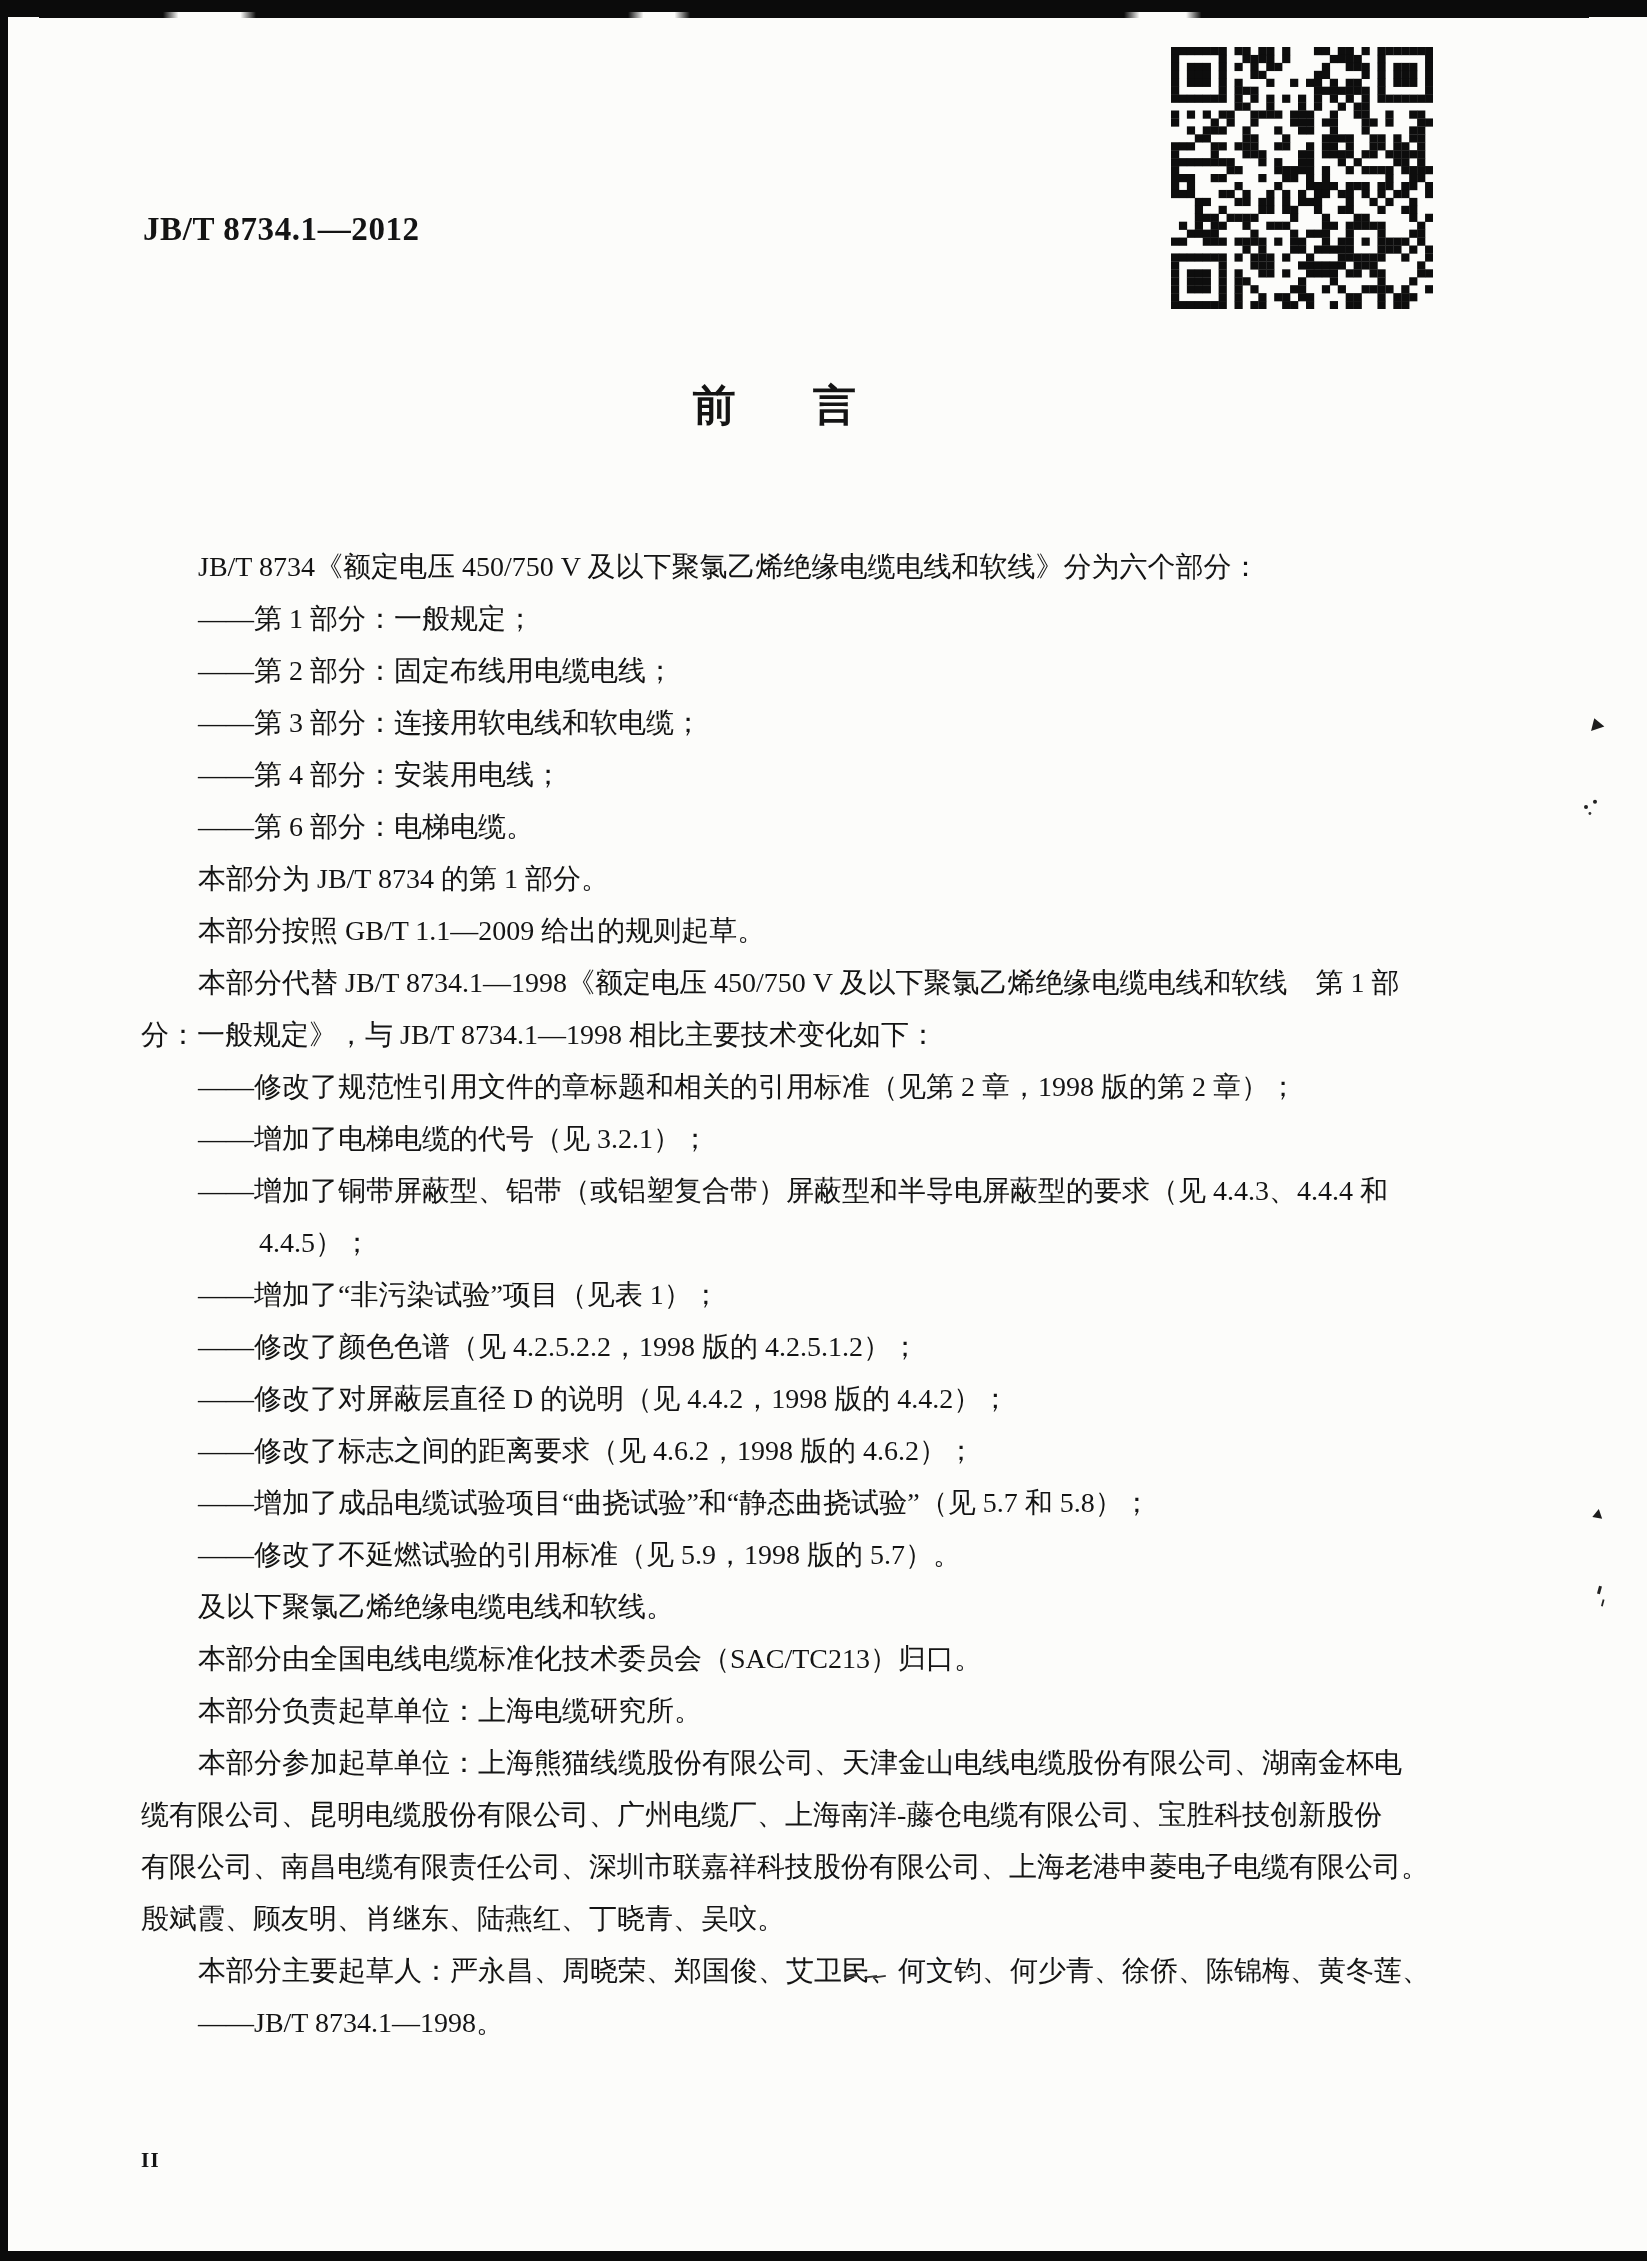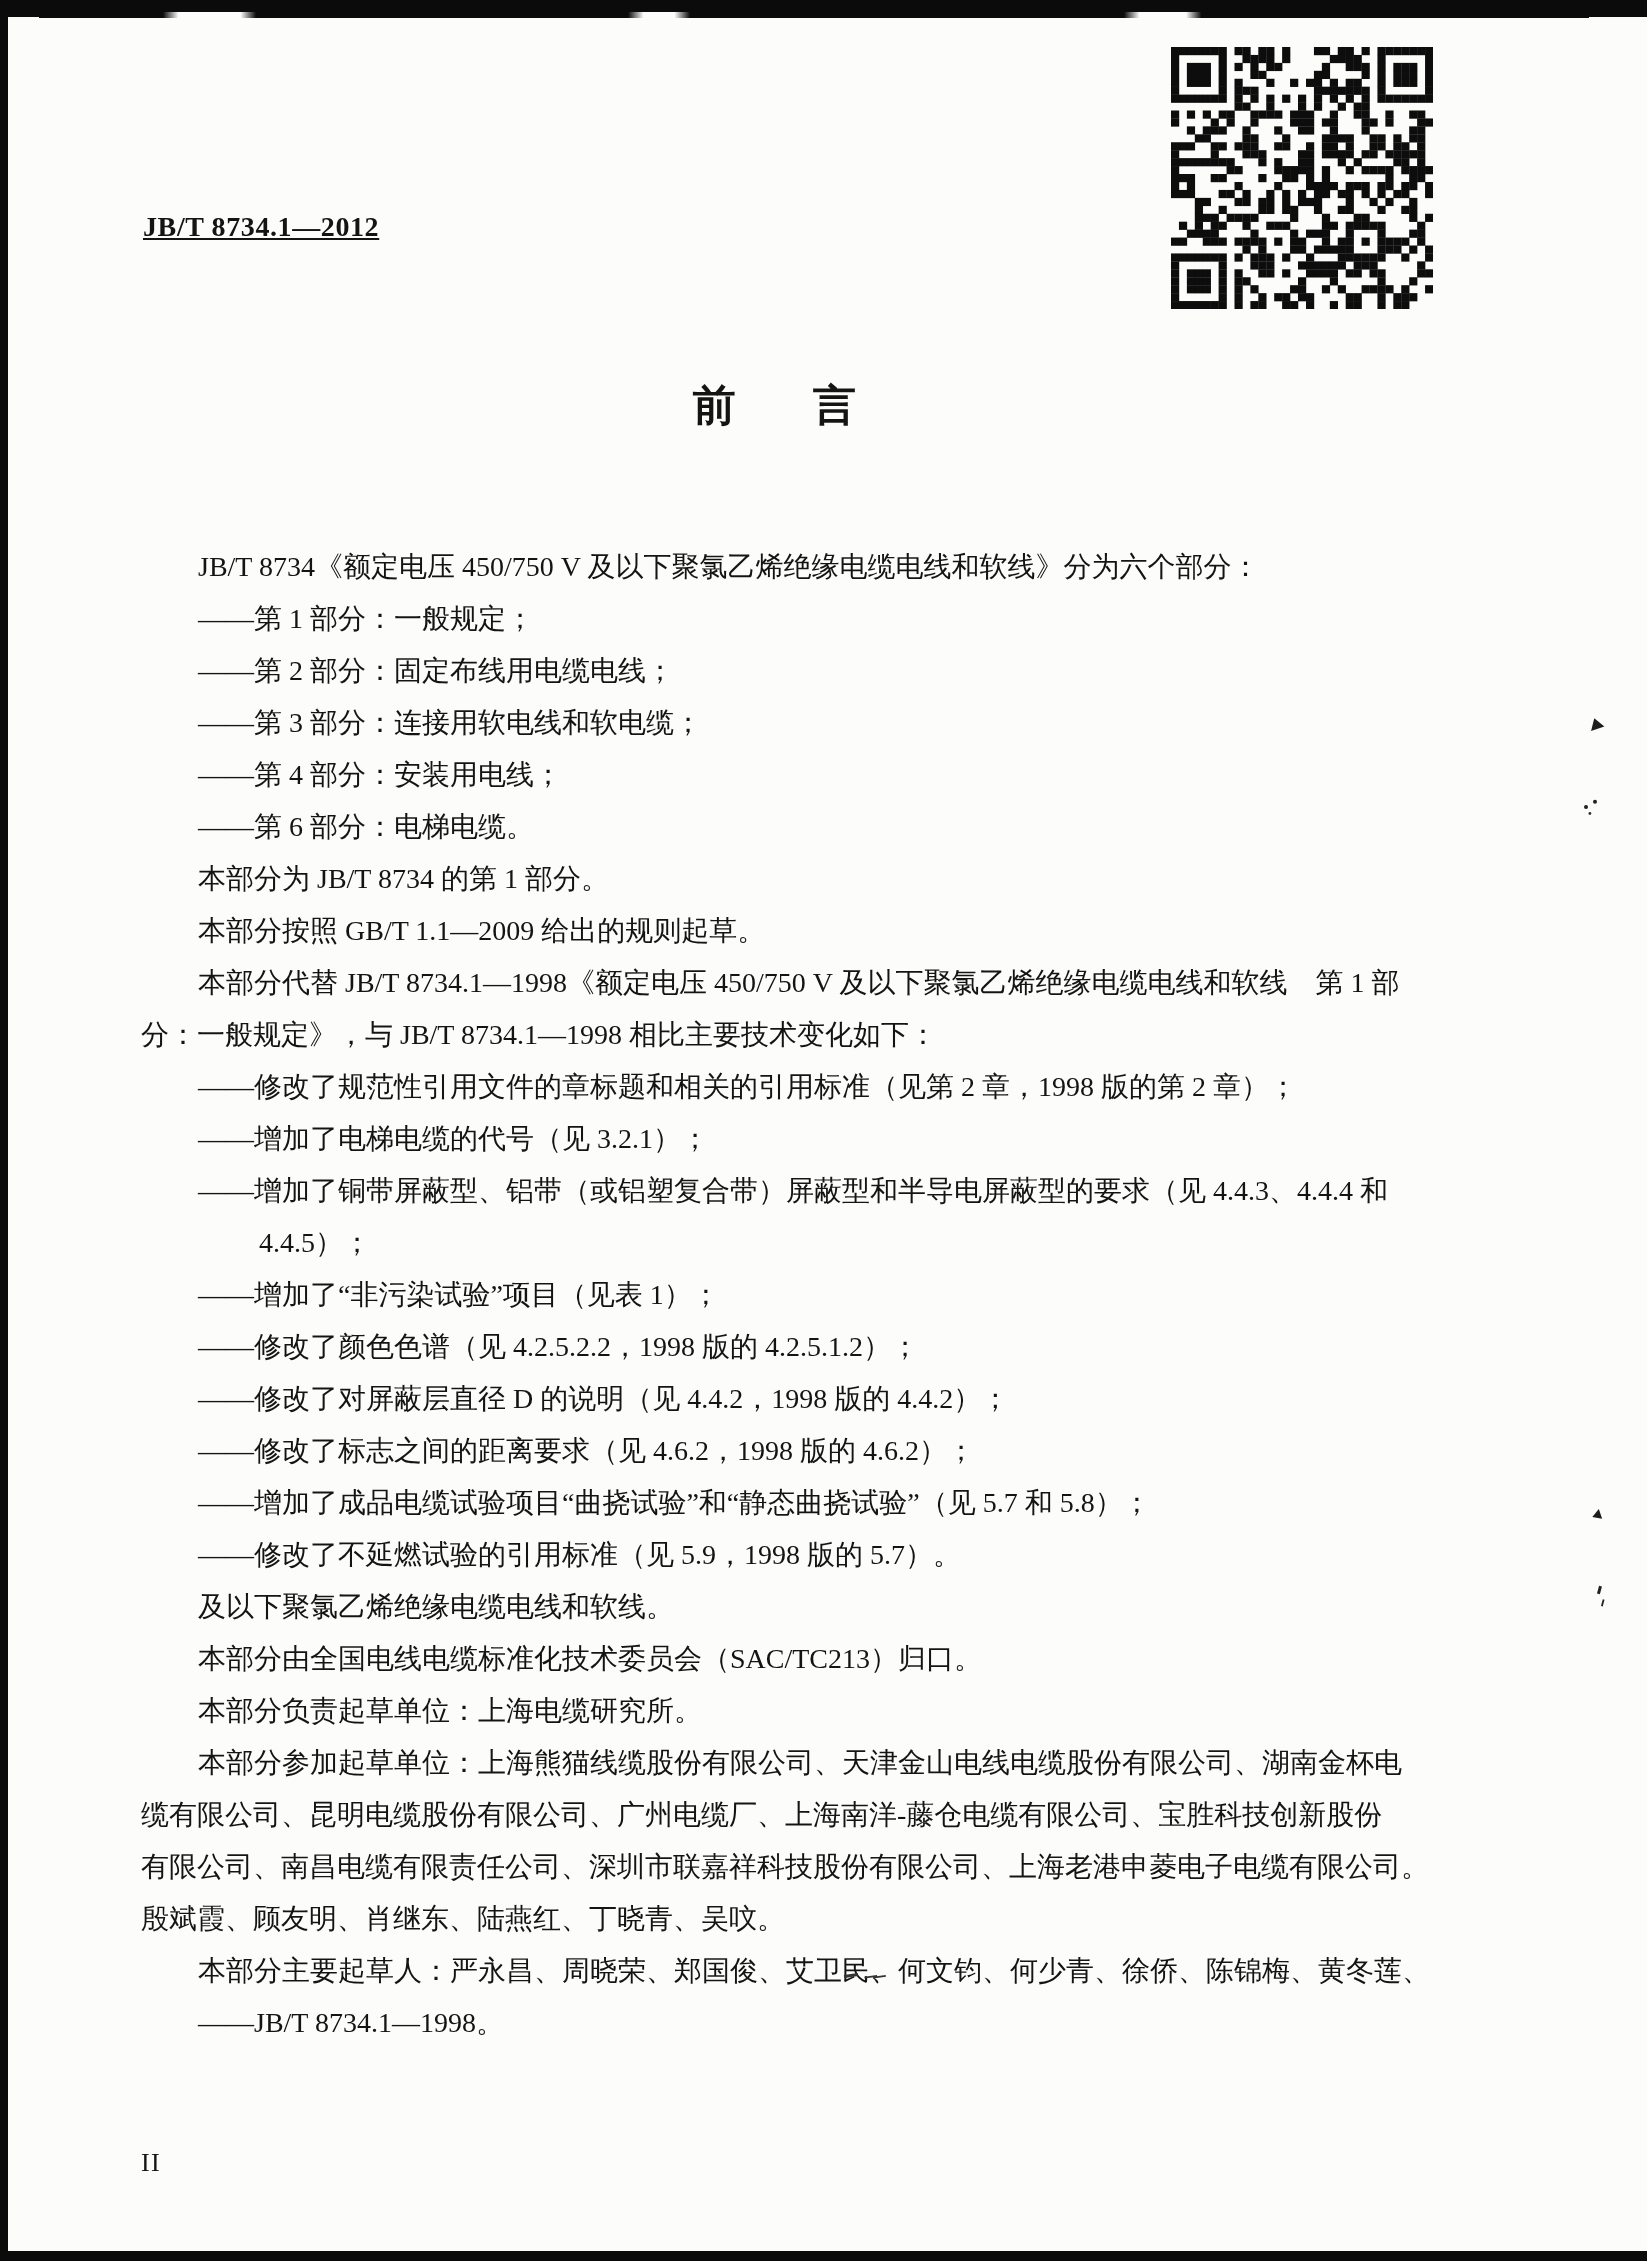--- a/index.html
+++ b/index.html
@@ -13,21 +13,21 @@
   }
   
   .band-top{position:absolute;left:0;top:0;width:1647px;height:17px;background:#0b0b0b;}
   .band-top::after{content:"";position:absolute;left:39px;top:11.6px;width:1550px;height:6.5px;
     background:linear-gradient(90deg,#0b0b0b 0 8%,#fcfcfa 9% 13%,#0b0b0b 14% 38%,#fcfcfa 39% 41%,#0b0b0b 42% 70%,#fcfcfa 71% 74%,#0b0b0b 75% 100%);}
   .band-left{position:absolute;left:0;top:0;width:8.4px;height:2261px;background:#0b0b0b;}
   .band-bottom{position:absolute;left:0;bottom:0;width:1647px;height:10.3px;background:#0b0b0b;}
 
   .doc-code{
     position:absolute;left:143px;top:211px;
-    font-size:28px;font-weight:bold;letter-spacing:0.6px;text-decoration:underline;
+    font-size:33px;font-weight:bold;letter-spacing:0.6px;
   }
   .qr{position:absolute;left:1171px;top:47px;width:262px;height:262px;}
   .qr svg{display:block;width:262px;height:262px;}
 
   .fore-title{
     position:absolute;left:0;top:377px;width:1647px;
     display:flex;justify-content:center;gap:76px;padding-right:97px;box-sizing:border-box;
     font-family:"Liberation Sans","DejaVu Sans",sans-serif;
     font-size:43px;font-weight:bold;letter-spacing:1.3px;
   }
@@ -36,21 +36,21 @@
     position:absolute;left:141px;top:541px;width:1395px;
     font-size:28px;line-height:52px;
   }
   .body-text .line{white-space:nowrap;}
   .body-text .ind0{padding-left:0;}
   .body-text .ind2{padding-left:57px;}
   .body-text .ind4{padding-left:118px;}
 
   .page-number{
     position:absolute;left:141px;top:2148px;
-    font-size:26px;font-weight:normal;letter-spacing:1.3px;
+    font-size:21px;font-weight:bold;letter-spacing:1.3px;
   }
 
   
   .artifact{position:absolute;background:transparent;}
   .a1{left:1589px;top:718px;width:0;height:0;
       border-left:7px solid transparent;border-right:7px solid transparent;
       border-bottom:11px solid #1c1c1c;transform:rotate(-18deg);}
   .a2{left:1584px;top:805px;width:3.9px;height:3.9px;background:#222;border-radius:50%;
       box-shadow:9px -5.2px 0 0 #222, 3.9px 6.5px 0 -0.6px #333;}
   .a3{left:1593px;top:1509px;width:0;height:0;

